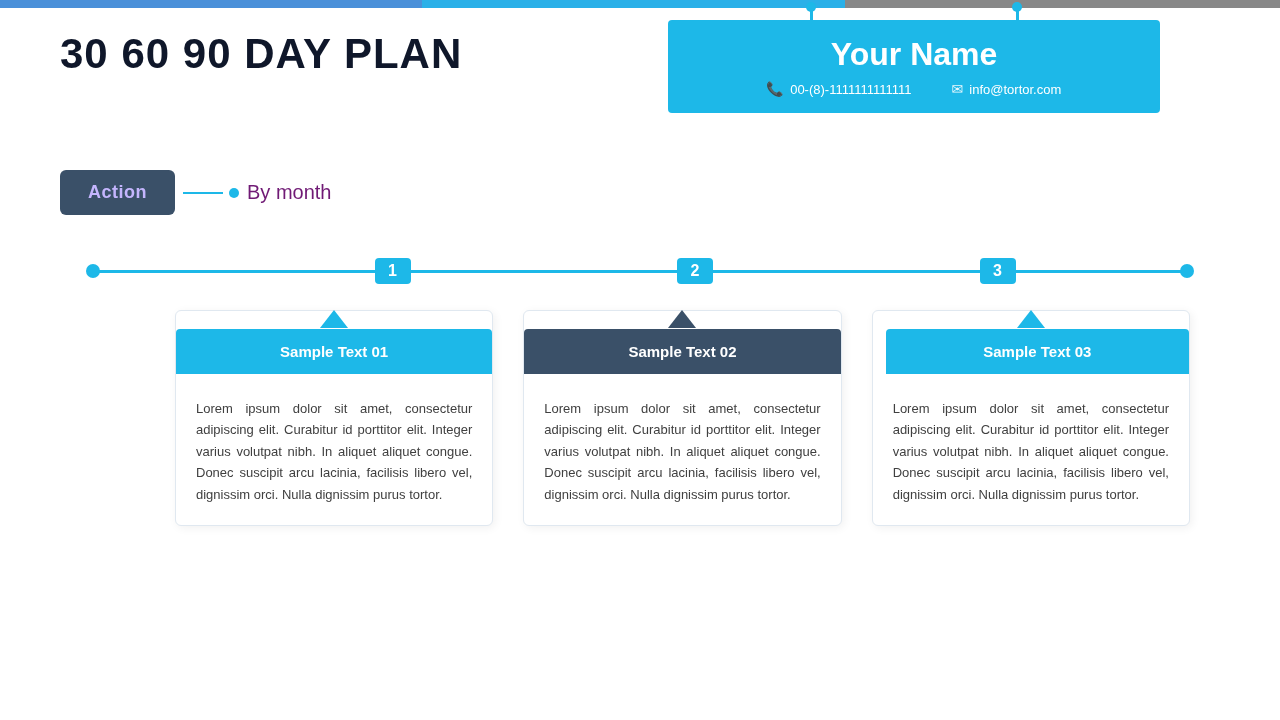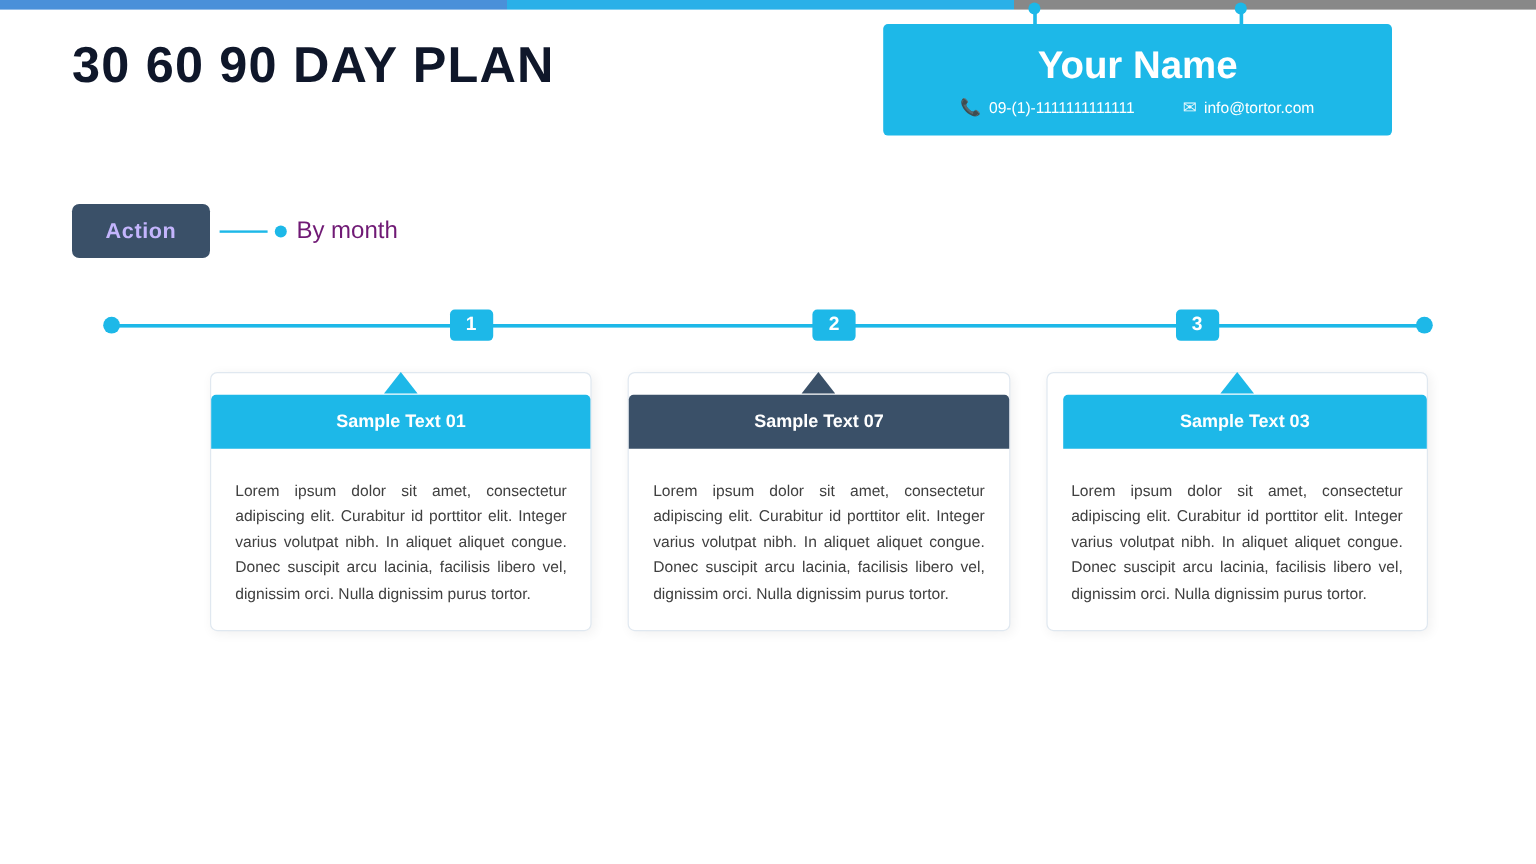--- a/index.html
+++ b/index.html
@@ -245,30 +245,30 @@
 
     
   </style>
 </head>
 <body>
 
 <div class="top-bar"></div>
 
 <h1 class="main-title">30 60 90 DAY PLAN</h1>
 
-<div class="name-card" style="position:absolute;top:20px;right:120px;width:424px;">
+<div class="name-card" style="position:absolute;top:20px;right:120px;width:492px;">
   <div class="name-card-pins">
     <div class="pin"></div>
     <div class="pin"></div>
   </div>
   <div class="name-card-title">Your Name</div>
   <div class="name-card-info">
     <div class="name-card-info-item">
       <span class="info-icon">📞</span>
-      <span>09-(1)-1111111111111</span>
+      <span>00-(8)-1111111111111</span>
     </div>
     <div class="name-card-info-item">
       <span class="info-icon">✉</span>
       <span>info@tortor.com</span>
     </div>
   </div>
 </div>
 
 <div class="action-section">
   <div class="action-badge">Action</div>
@@ -302,21 +302,21 @@
 <div class="cards-section">
 
   <div class="card card-1">
     <div class="card-arrow"></div>
     <div class="card-header">Sample Text 01</div>
     <div class="card-body">Lorem ipsum dolor sit amet, consectetur adipiscing elit. Curabitur id porttitor elit. Integer varius volutpat nibh. In aliquet aliquet congue. Donec suscipit arcu lacinia, facilisis libero vel, dignissim orci. Nulla dignissim purus tortor.</div>
   </div>
 
   <div class="card card-2">
     <div class="card-arrow"></div>
-    <div class="card-header">Sample Text 07</div>
+    <div class="card-header">Sample Text 02</div>
     <div class="card-body">Lorem ipsum dolor sit amet, consectetur adipiscing elit. Curabitur id porttitor elit. Integer varius volutpat nibh. In aliquet aliquet congue. Donec suscipit arcu lacinia, facilisis libero vel, dignissim orci. Nulla dignissim purus tortor.</div>
   </div>
 
   <div class="card card-3">
     <div class="card-arrow"></div>
     <div class="card-header">Sample Text 03</div>
     <div class="card-body">Lorem ipsum dolor sit amet, consectetur adipiscing elit. Curabitur id porttitor elit. Integer varius volutpat nibh. In aliquet aliquet congue. Donec suscipit arcu lacinia, facilisis libero vel, dignissim orci. Nulla dignissim purus tortor.</div>
   </div>
 
 </div>

